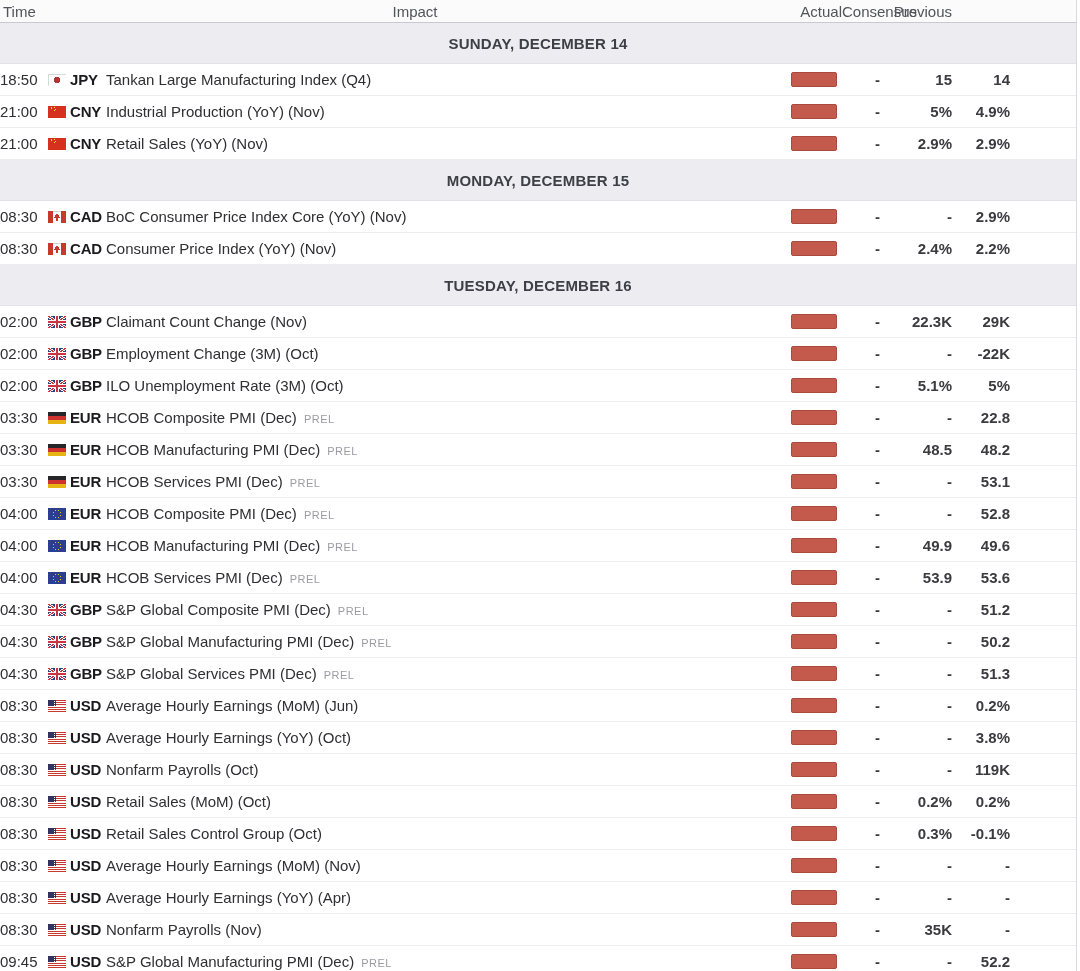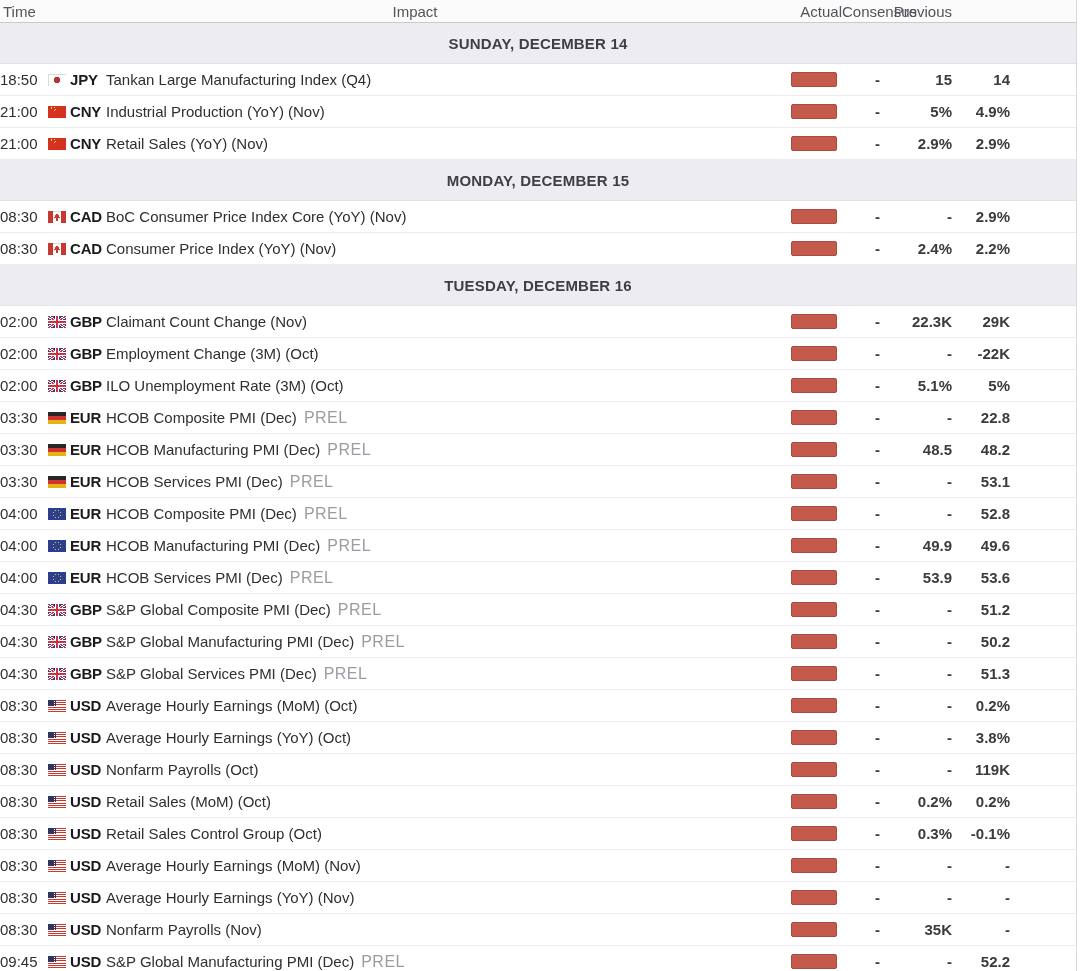--- a/index.html
+++ b/index.html
@@ -43,21 +43,21 @@
     align-items: center;
     height: 32px;
     background: #ffffff;
     border-bottom: 1px solid #ededf0;
   }
   .cell-time { color: #2f2f33; }
   .cell-flag { display: flex; align-items: center; justify-content: flex-start; }
   .cell-flag svg { display: block; }
   .cell-code { font-weight: bold; color: #1b1b1f; letter-spacing: -.2px; }
   .cell-event { color: #2f2f33; white-space: nowrap; overflow: hidden; }
-  .prel { font-size: 16px; color: #9b9ba3; margin-left: 7px; letter-spacing: .5px; font-weight: normal; margin-top: 26px; }
+  .prel { font-size: 11px; color: #9b9ba3; margin-left: 7px; letter-spacing: .5px; font-weight: normal; margin-top: 26px; }
   .cell-impact { display: flex; align-items: center; justify-content: center; }
   .impact-bar { width: 46px; height: 15px; border-radius: 2px; }
   .cell-num { text-align: right; font-weight: 600; color: #3a3a3f; }
 
   .bottom-strip { height: 8px; background: #ececf1; border-top: 1px solid #e2e2e8; }
 </style>
 </head>
 <body>
 
 <div class="cal-table">
@@ -505,21 +505,21 @@
               <circle cx="4.70" cy="3.10" r=".42" fill="#fff"></circle>
               <circle cx="6.50" cy="3.10" r=".42" fill="#fff"></circle>
               <circle cx="1.10" cy="5.10" r=".42" fill="#fff"></circle>
               <circle cx="2.90" cy="5.10" r=".42" fill="#fff"></circle>
               <circle cx="4.70" cy="5.10" r=".42" fill="#fff"></circle>
               <circle cx="6.50" cy="5.10" r=".42" fill="#fff"></circle>
             </svg>
           </div>
         </div>
         <div class="cell-code">USD</div>
-        <div class="cell-event"><div style="display: inline;">Average Hourly Earnings (MoM) (Oct)</div></div>
+        <div class="cell-event"><div style="display: inline;">Average Hourly Earnings (MoM) (Jun)</div></div>
         <div class="cell-impact">
           <div class="impact-bar" style="background: rgb(196, 90, 75); border: 1px solid rgb(168, 75, 62);"></div>
         </div>
         <div class="cell-num">-</div>
         <div class="cell-num">-</div>
         <div class="cell-num">0.2%</div>
         <div></div>
       </div>
       <div class="event-row">
         <div class="cell-time">08:30</div>
@@ -733,21 +733,21 @@
               <circle cx="4.70" cy="3.10" r=".42" fill="#fff"></circle>
               <circle cx="6.50" cy="3.10" r=".42" fill="#fff"></circle>
               <circle cx="1.10" cy="5.10" r=".42" fill="#fff"></circle>
               <circle cx="2.90" cy="5.10" r=".42" fill="#fff"></circle>
               <circle cx="4.70" cy="5.10" r=".42" fill="#fff"></circle>
               <circle cx="6.50" cy="5.10" r=".42" fill="#fff"></circle>
             </svg>
           </div>
         </div>
         <div class="cell-code">USD</div>
-        <div class="cell-event"><div style="display: inline;">Average Hourly Earnings (YoY) (Nov)</div></div>
+        <div class="cell-event"><div style="display: inline;">Average Hourly Earnings (YoY) (Apr)</div></div>
         <div class="cell-impact">
           <div class="impact-bar" style="background: rgb(196, 90, 75); border: 1px solid rgb(168, 75, 62);"></div>
         </div>
         <div class="cell-num">-</div>
         <div class="cell-num">-</div>
         <div class="cell-num">-</div>
         <div></div>
       </div>
       <div class="event-row">
         <div class="cell-time">08:30</div>

